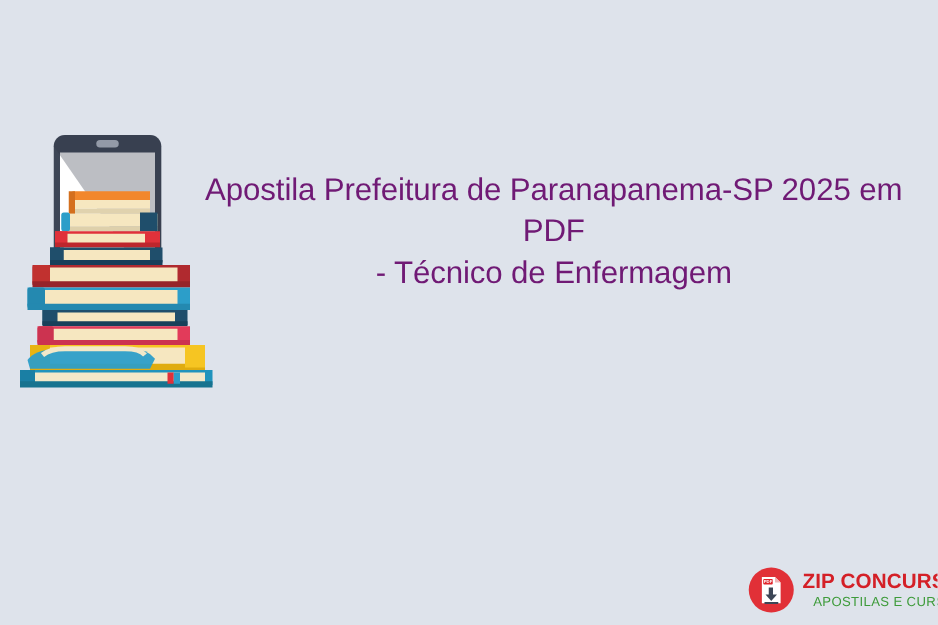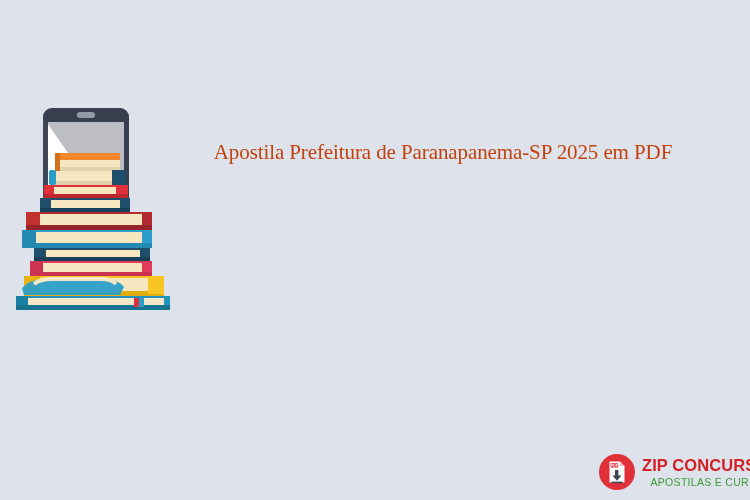--- a/index.html
+++ b/index.html
@@ -34,24 +34,24 @@
 
   
   .title-block {
     position: absolute;
     left: 136px;
     top: 136px;
     width: 614px;
     text-align: center;
   }
   .title-text {
-    font-family: Liberation Serif, serif;
-    font-size: 21px;
+    font-family: Liberation Sans, sans-serif;
+    font-size: 25px;
     line-height: 33px;
-    color: #c2410c;
+    color: #701a75;
     letter-spacing: -0.1px;
     margin: 0;
   }
 
   
   .brand {
     position: absolute;
     left: 598px;
     top: 450px;
     width: 150px;
@@ -182,20 +182,21 @@
 
       <g>
         <path d="M14 180 q6 -8 22 -9 h60 q14 0 20 8 l-4 8 h-96 Z" fill="#2c9ec9" opacity="0.95"></path>
         <path d="M26 176 q6 -5 18 -5 h48 q12 0 16 5" fill="none" stroke="#f2e8c9" stroke-width="4"></path>
       </g>
     </svg>
   </div>
 
   <div class="title-block">
     <div class="title-text">Apostila Prefeitura de Paranapanema-SP 2025 em PDF</div>
+    <div class="title-text">- Técnico de Enfermagem</div>
   </div>
 
   <div class="brand">
     <div class="brand-mark">
       <svg width="38" height="38" viewBox="0 0 38 38" xmlns="http://www.w3.org/2000/svg">
         <circle cx="19" cy="19" r="18" fill="#e0242b"></circle>
         <circle cx="19" cy="19" r="18" fill="#ffffff" opacity="0.06"></circle>
 
         <path d="M11.5 8.5 h10.5 l4.5 4.5 v16.5 h-15 Z" fill="#ffffff"></path>
         <path d="M22 8.5 l4.5 4.5 h-4.5 Z" fill="#f0b4b6"></path>

